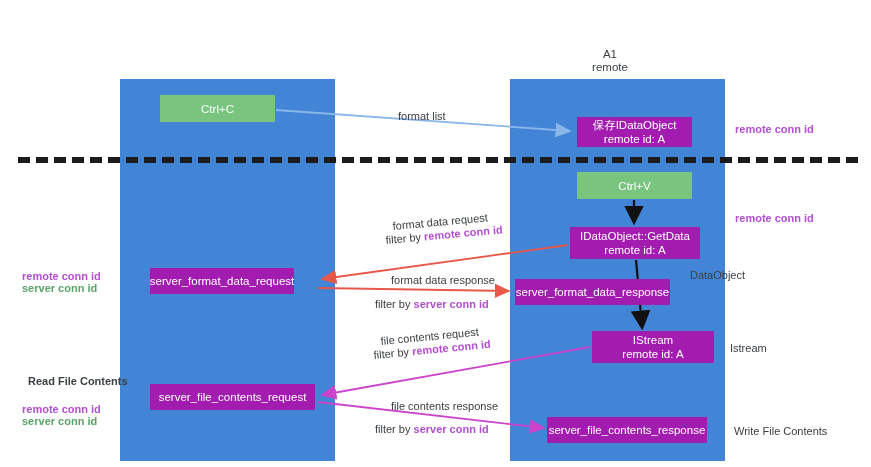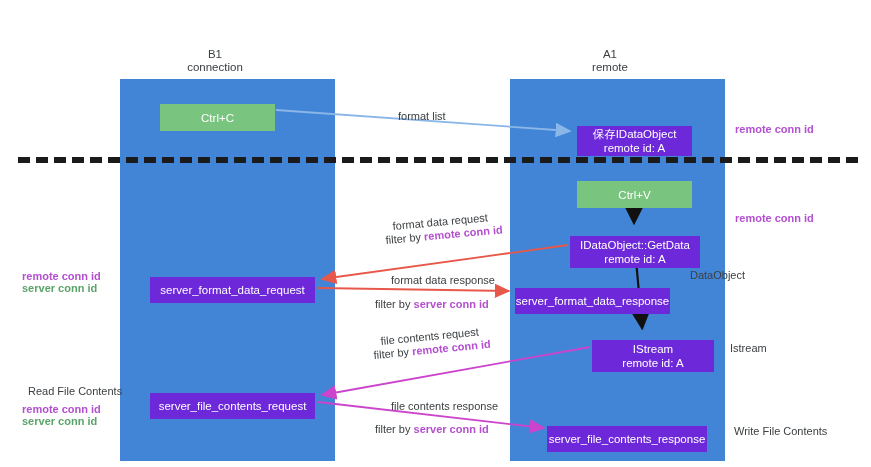--- a/index.html
+++ b/index.html
@@ -45,30 +45,29 @@
   
   .node{
     box-sizing:border-box;
     display:flex;align-items:center;justify-content:center;
     text-align:center;
     color:#ffffff;
     font-size:11.5px;
     line-height:14px;
     white-space:pre-line;
     padding:4px 4px;
-    margin-top:9px;
   }
   .green{background:#79c47f;}
-  .orange{background:#6d28d9;}
+  .orange{background:#a21caf;}
 
   #n-ctrlc{left:160px;top:95px;width:115px;height:27px;}
   #n-savedo{left:577px;top:117px;width:115px;height:30px;}
   #n-ctrlv{left:577px;top:172px;width:115px;height:27px;}
   #n-getdata{left:570px;top:227px;width:130px;height:32px;}
-  #n-sfdreq{left:150px;top:268px;width:165px;height:26px;}
+  #n-sfdreq{left:150px;top:268px;width:144px;height:26px;}
   #n-sfdres{left:515px;top:279px;width:155px;height:26px;}
   #n-istream{left:592px;top:331px;width:122px;height:32px;}
   #n-sfcreq{left:150px;top:384px;width:165px;height:26px;}
   #n-sfcres{left:547px;top:417px;width:160px;height:26px;}
 
   
   .elabel{
     font-size:11px;color:#3c4043;line-height:14px;white-space:nowrap;
   }
   .elabel .k-purple{color:#b44fd0;font-weight:bold;}
@@ -91,37 +90,35 @@
   .side.green-t{color:#5aa469;font-weight:bold;}
 
   #side-r1{left:735px;top:122px;}
   #side-r2{left:735px;top:211px;}
   #side-r3{left:690px;top:236px;margin-top:32px;}
   #side-r4{left:730px;top:341px;}
   #side-r5{left:734px;top:424px;}
 
   #side-l1a{left:22px;top:269px;}
   #side-l1b{left:22px;top:281px;}
-  #side-l2{left:28px;top:384px;}
+  #side-l2{left:28px;top:374px;font-weight:bold;}
   #side-l3a{left:22px;top:402px;}
   #side-l3b{left:22px;top:414px;}
 
   svg.ov{position:absolute;left:0;top:0;width:871px;height:467px;pointer-events:none;overflow:visible;}
 </style>
 </head>
 <body>
 
 <div id="stage">
 
   <div class="abs lane" id="lane-b1"></div>
   <div class="abs lane" id="lane-a1"></div>
 
 
-  <div class="abs col-head" id="head-b1">B1
-connection</div>
   <div class="abs col-head" id="head-a1">A1
 remote</div>
 
   <svg class="ov">
     <defs>
       <marker id="ah-blue" markerWidth="9" markerHeight="8" refX="8" refY="4" orient="auto">
         <path d="M0,0 L9,4 L0,8 z" fill="#8ab6e8"></path>
       </marker>
       <marker id="ah-red" markerWidth="9" markerHeight="8" refX="8" refY="4" orient="auto">
         <path d="M0,0 L9,4 L0,8 z" fill="#e8584a"></path>

